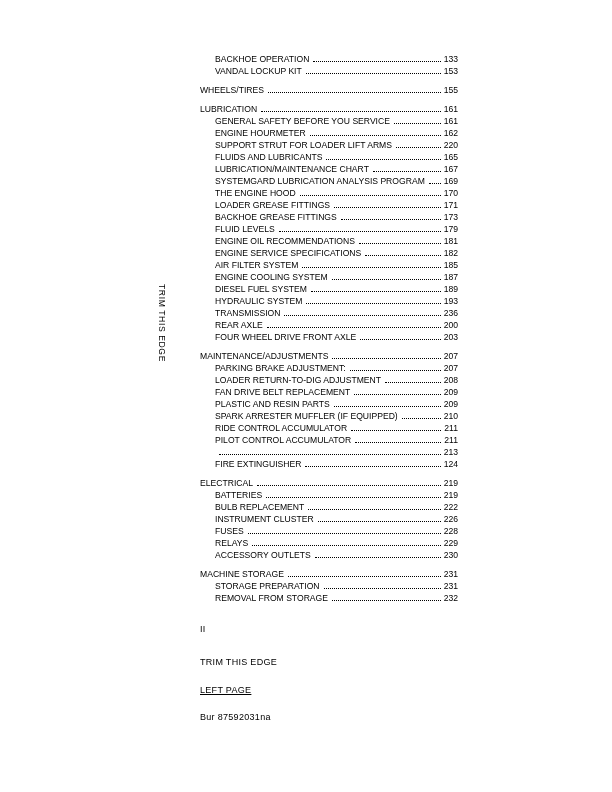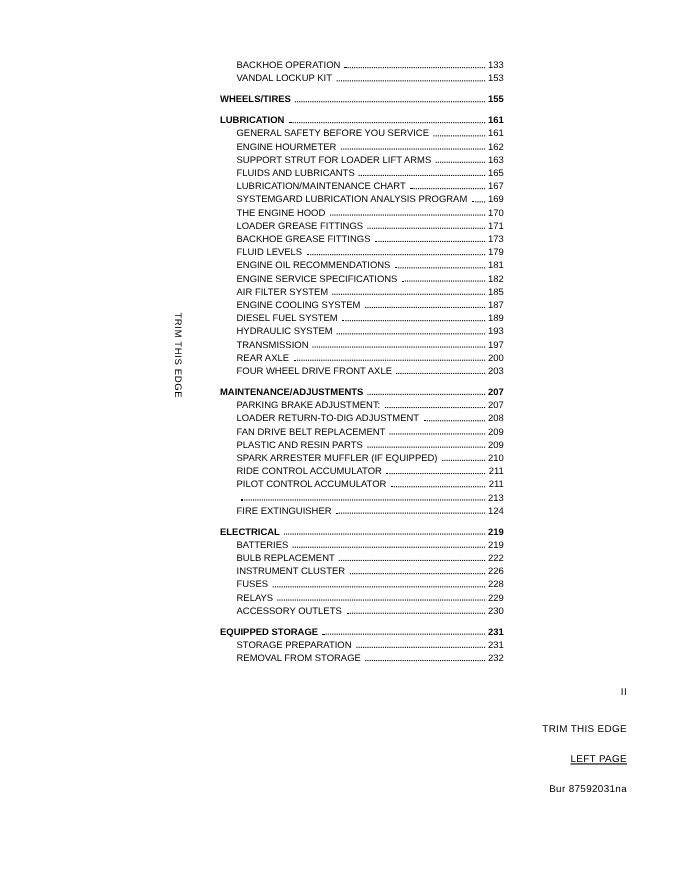--- a/index.html
+++ b/index.html
@@ -36,37 +36,37 @@
     font-size: 8.6px;
   }
   .section + .section { margin-top: 7px; }
   .row {
     display: flex;
     align-items: flex-end;
     line-height: 12px;
     height: 12px;
     white-space: nowrap;
   }
-  .row.header { font-weight: bold; }
+  .row.header { font-weight: normal; }
   .row.item { padding-left: 15px; }
   .lbl { flex: 0 0 auto; }
   .dots {
     flex: 1 1 auto;
     min-width: 8px;
     align-self: flex-end;
     margin: 0 3px 3px 4px;
     border-bottom: 1.4px dotted #000000;
   }
   .pg { flex: 0 0 auto; }
   
   .footer-line {
     position: absolute;
     left: 200px;
     width: 370px;
-    text-align: right;
+    text-align: left;
     font-size: 9px;
     letter-spacing: 0.3px;
   }
   .page-num    { top: 624px; }
   .trim-bottom { top: 657px; }
   .left-page   { top: 685px; text-decoration: underline; }
   .footer-code { top: 712px; }
 </style>
 </head>
 <body>
@@ -107,21 +107,21 @@
           <span class="pg">161</span>
         </div>
         <div class="row item">
           <span class="lbl">ENGINE HOURMETER</span>
           <span class="dots"></span>
           <span class="pg">162</span>
         </div>
         <div class="row item">
           <span class="lbl">SUPPORT STRUT FOR LOADER LIFT ARMS</span>
           <span class="dots"></span>
-          <span class="pg">163</span>
+          <span class="pg">220</span>
         </div>
         <div class="row item">
           <span class="lbl">FLUIDS AND LUBRICANTS</span>
           <span class="dots"></span>
           <span class="pg">165</span>
         </div>
         <div class="row item">
           <span class="lbl">LUBRICATION/MAINTENANCE CHART</span>
           <span class="dots"></span>
           <span class="pg">167</span>
@@ -177,21 +177,21 @@
           <span class="pg">189</span>
         </div>
         <div class="row item">
           <span class="lbl">HYDRAULIC SYSTEM</span>
           <span class="dots"></span>
           <span class="pg">193</span>
         </div>
         <div class="row item">
           <span class="lbl">TRANSMISSION</span>
           <span class="dots"></span>
-          <span class="pg">197</span>
+          <span class="pg">236</span>
         </div>
         <div class="row item">
           <span class="lbl">REAR AXLE</span>
           <span class="dots"></span>
           <span class="pg">200</span>
         </div>
         <div class="row item">
           <span class="lbl">FOUR WHEEL DRIVE FRONT AXLE</span>
           <span class="dots"></span>
           <span class="pg">203</span>
@@ -280,21 +280,21 @@
           <span class="pg">229</span>
         </div>
         <div class="row item">
           <span class="lbl">ACCESSORY OUTLETS</span>
           <span class="dots"></span>
           <span class="pg">230</span>
         </div>
       </div>
       <div class="section">
         <div class="row header">
-          <span class="lbl">EQUIPPED STORAGE</span>
+          <span class="lbl">MACHINE STORAGE</span>
           <span class="dots"></span>
           <span class="pg">231</span>
         </div>
         <div class="row item">
           <span class="lbl">STORAGE PREPARATION</span>
           <span class="dots"></span>
           <span class="pg">231</span>
         </div>
         <div class="row item">
           <span class="lbl">REMOVAL FROM STORAGE</span>

